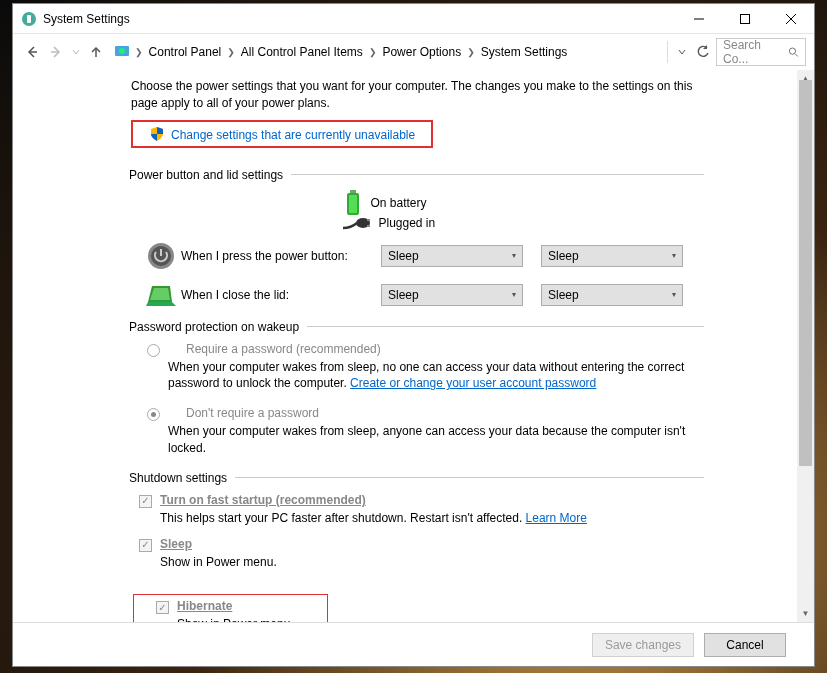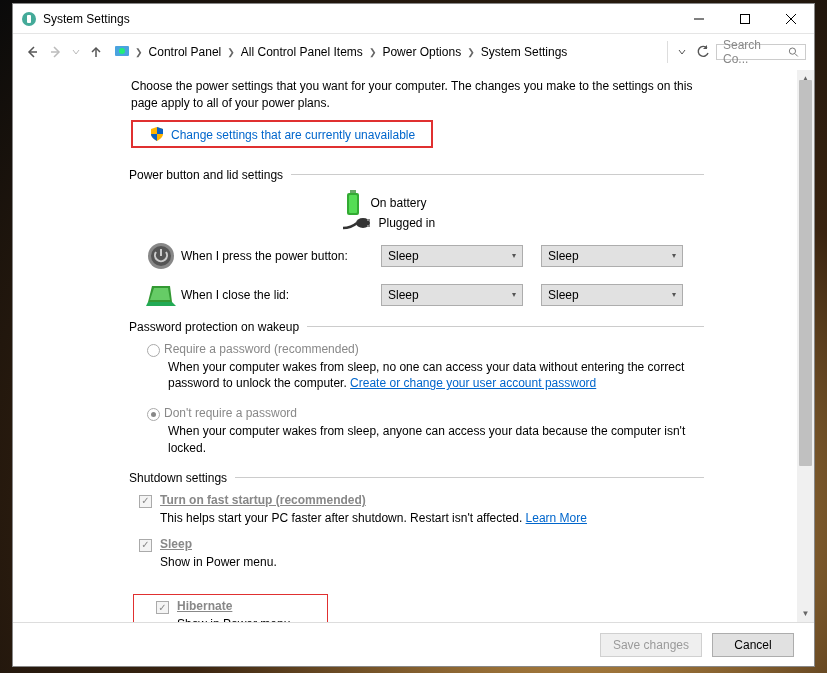--- a/index.html
+++ b/index.html
@@ -69,21 +69,21 @@
   }
   .crumb { color: #000; padding: 0 2px; }
   .crumb-sep { color: #666; font-size: 9px; }
   .cp-icon { width: 18px; height: 18px; }
   .refresh-area {
     display: flex; align-items: center; gap: 2px;
     border-left: 1px solid #ddd;
     padding-left: 6px;
   }
   .searchbox {
-    width: 90px; height: 16px;
+    width: 90px; height: 28px;
     border: 1px solid #ccc;
     display: flex; align-items: center;
     padding: 0 6px;
     color: #888;
     font-size: 12px;
     gap: 6px;
   }
   .searchbox .sicon { margin-left: auto; }
   
   .content-wrap {
@@ -160,21 +160,21 @@
     border: 1px solid #adadad;
     background: #e1e1e1;
     display: flex; align-items: center;
     padding: 0 6px;
     font-size: 12px;
     margin-right: 18px;
     position: relative;
   }
   .dropdown .chev { margin-left: auto; color: #555; font-size: 8px; }
   .pw-protect { margin-left: 8px; }
-  .radio-row { display: flex; align-items: flex-start; gap: 4px; margin-bottom: 2px; margin-left: 8px; }
+  .radio-row { display: flex; align-items: flex-start; gap: 26px; margin-bottom: 2px; margin-left: 8px; }
   .radio {
     width: 13px; height: 13px; border: 1px solid #aaa; border-radius: 50%; margin-top: 2px;
     flex-shrink: 0;
     position: relative;
   }
   .radio.checked::after {
     content: ""; position: absolute; inset: 3px; background: #888; border-radius: 50%;
   }
   .radio-label { font-size: 12px; color: #888; }
   .radio-desc {
@@ -198,21 +198,21 @@
     width: 195px;
     margin-top: 24px;
   }
   .hibernate-box .checkbox-row { margin-left: 6px; }
   .hibernate-box .check-desc { margin-left: 27px; margin-bottom: 0; }
   
   .footer {
     height: 44px;
     border-top: 1px solid #ddd;
     display: flex; align-items: center; justify-content: flex-end;
-    padding-right: 20px; gap: 10px;
+    padding-right: 28px; gap: 10px;
   }
   .btn {
     min-width: 82px; height: 24px;
     border: 1px solid #adadad;
     background: #e1e1e1;
     font-size: 12px;
     display: flex; align-items: center; justify-content: center;
     padding: 0 12px;
   }
   .btn.disabled { color: #9a9a9a; background: #efefef; border-color: #d0d0d0; }

